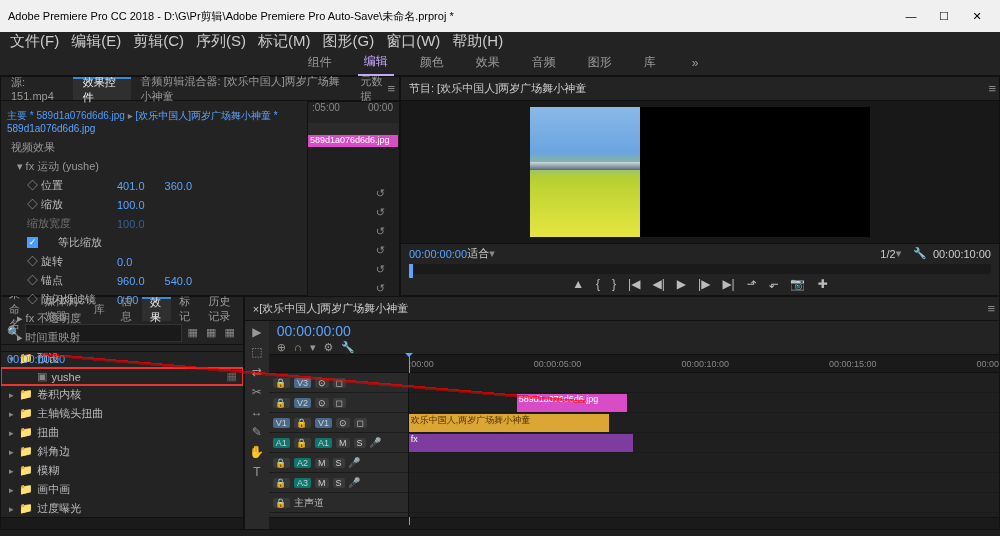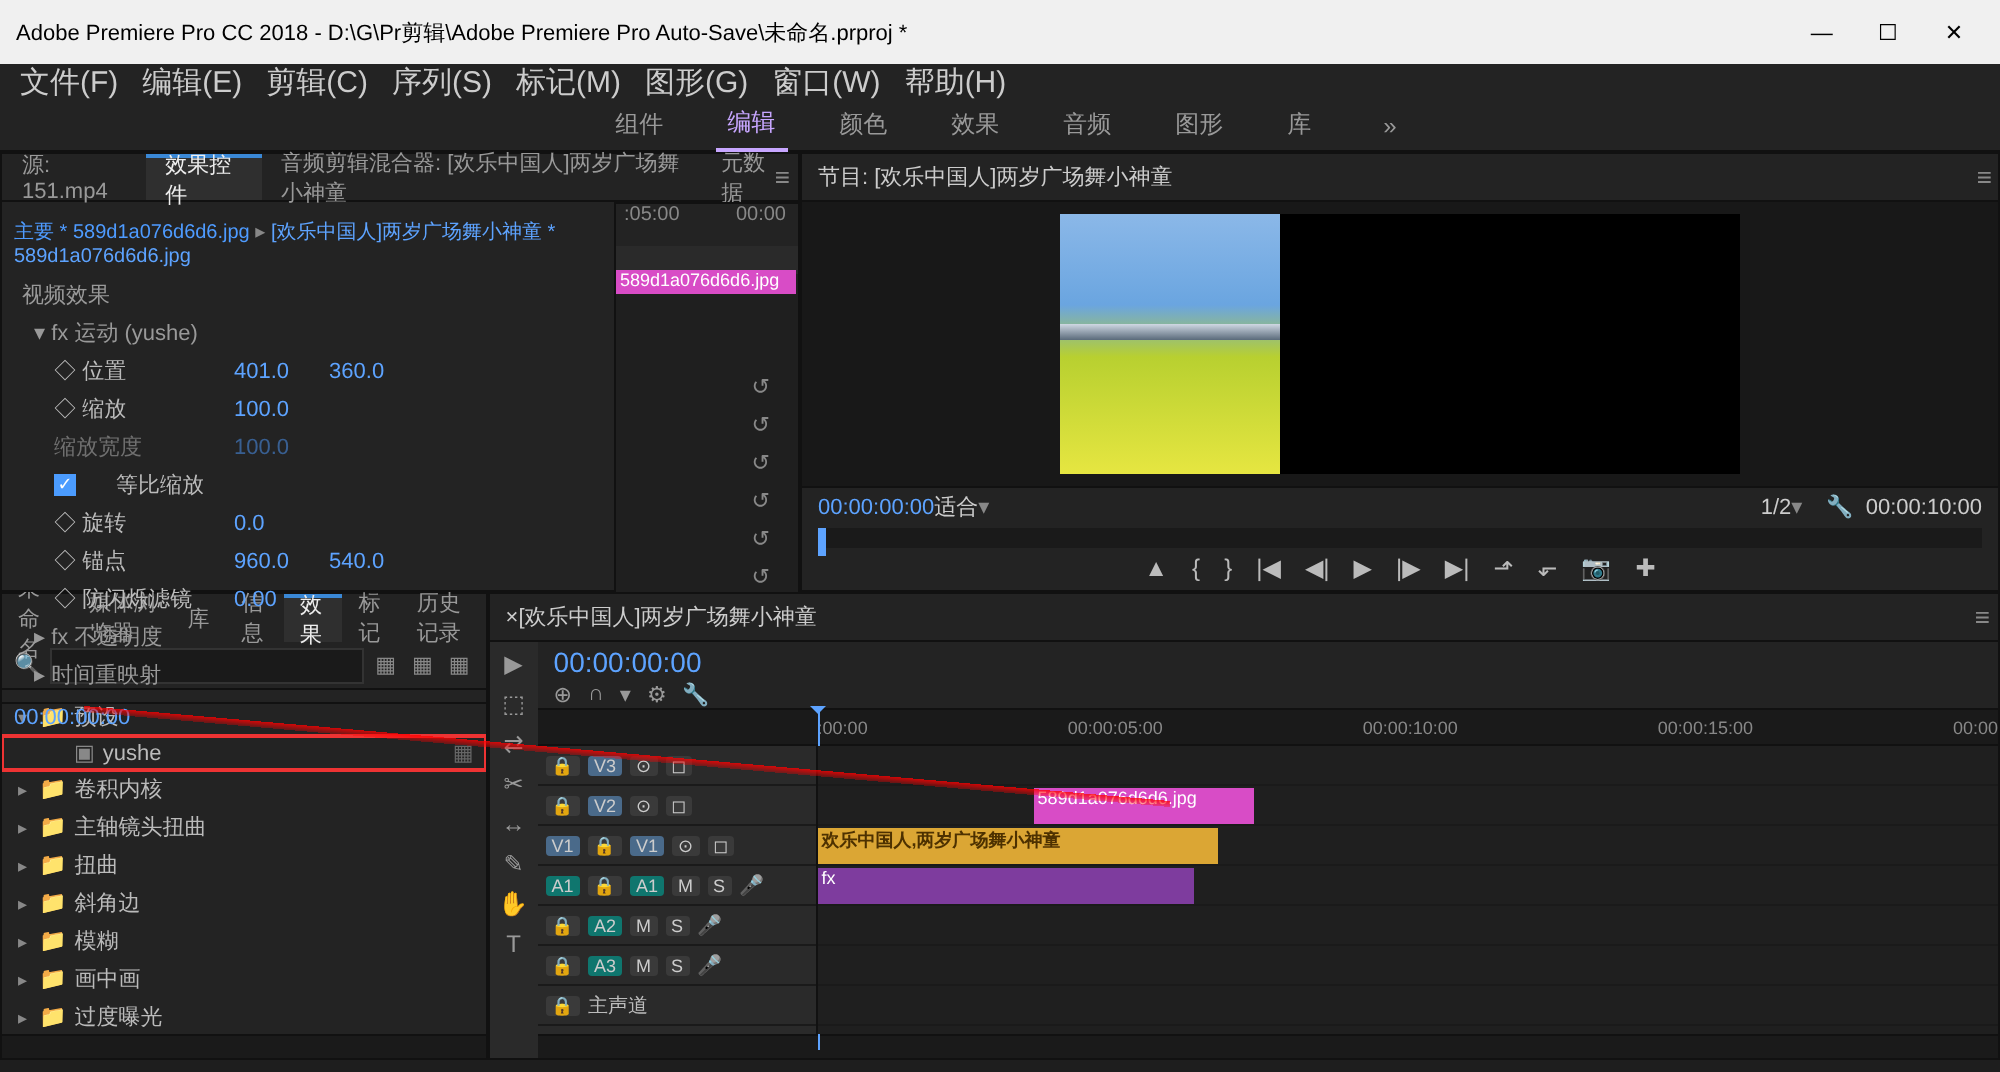--- a/index.html
+++ b/index.html
@@ -72,21 +72,21 @@
 .tl-tracks { flex:1; display:flex; }
 .tl-track-headers { width:140px; background:#2a2a2a; border-right:1px solid #111; }
 .trh { height:20px; border-bottom:1px solid #1a1a1a; display:flex; align-items:center; padding:0 4px; gap:4px; font-size:10px; color:#bbb; }
 .trh .tbtn { background:#3a3a3a; padding:0 3px; border-radius:2px; font-size:9px; color:#ccc; }
 .trh .tbtn.v { background:#4a6a8a; }
 .trh .tbtn.a { background:#0f766e; }
 .tl-track-content { flex:1; position:relative; background:#1f1f1f; }
 .track-lane { height:20px; border-bottom:1px solid #1a1a1a; position:relative; }
 .clip { position:absolute; top:1px; height:18px; font-size:9px; padding:0 2px; overflow:hidden; white-space:nowrap; color:#fff; }
 .clip.pink { background:#d84cc6; }
-.clip.yellow { background:#dba634; color:#4d3100;font-weight:bold; }
+.clip.yellow { background:#dba634; color:#4d3100; }
 .clip.purple { background:#7e3c9e; }
 .red-line { position:absolute; left:42px; top:353px; width:545px; height:3px; background:linear-gradient(to bottom,rgba(255,0,0,0.8),rgba(255,0,0,0.3)); transform-origin:left center; transform:rotate(5deg); z-index:50; pointer-events:none; }
 .corner-menu { position:absolute; right:4px; color:#888; font-size:13px; cursor:pointer; }
 .hscroll { height:12px; background:#1a1a1a; border-top:1px solid #111; }
 </style>
 </head>
 <body>
 
 <div class="titlebar">
   <span class="title">Adobe Premiere Pro CC 2018 - D:\G\Pr剪辑\Adobe Premiere Pro Auto-Save\未命名.prproj *</span>
@@ -356,21 +356,21 @@
           </div>
           <div class="tl-track-content">
             <div class="track-lane"></div>
             <div class="track-lane">
                 <div class="clip pink" style="left:108px;width:110px">589d1a076d6d6.jpg</div>
               </div>
             <div class="track-lane">
                 <div class="clip yellow" style="left:0;width:200px">欢乐中国人,两岁广场舞小神童</div>
               </div>
             <div class="track-lane">
-                <div class="clip purple" style="left:0;width:188px">fx</div>
+                <div class="clip purple" style="left:0;width:224px">fx</div>
               </div>
             <div class="track-lane"></div>
             <div class="track-lane"></div>
             <div class="track-lane"></div>
           </div>
         </div>
         <div class="hscroll"></div>
       </div>
     </div>
   </div>

